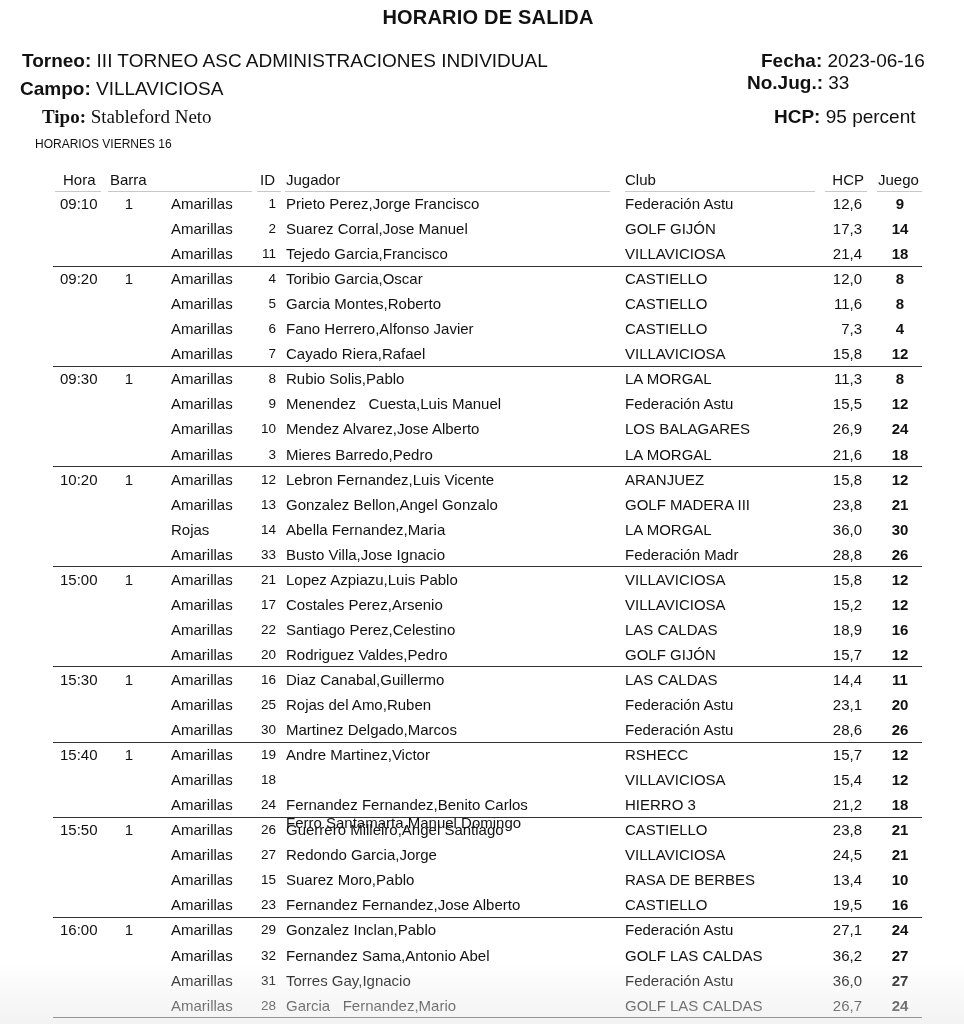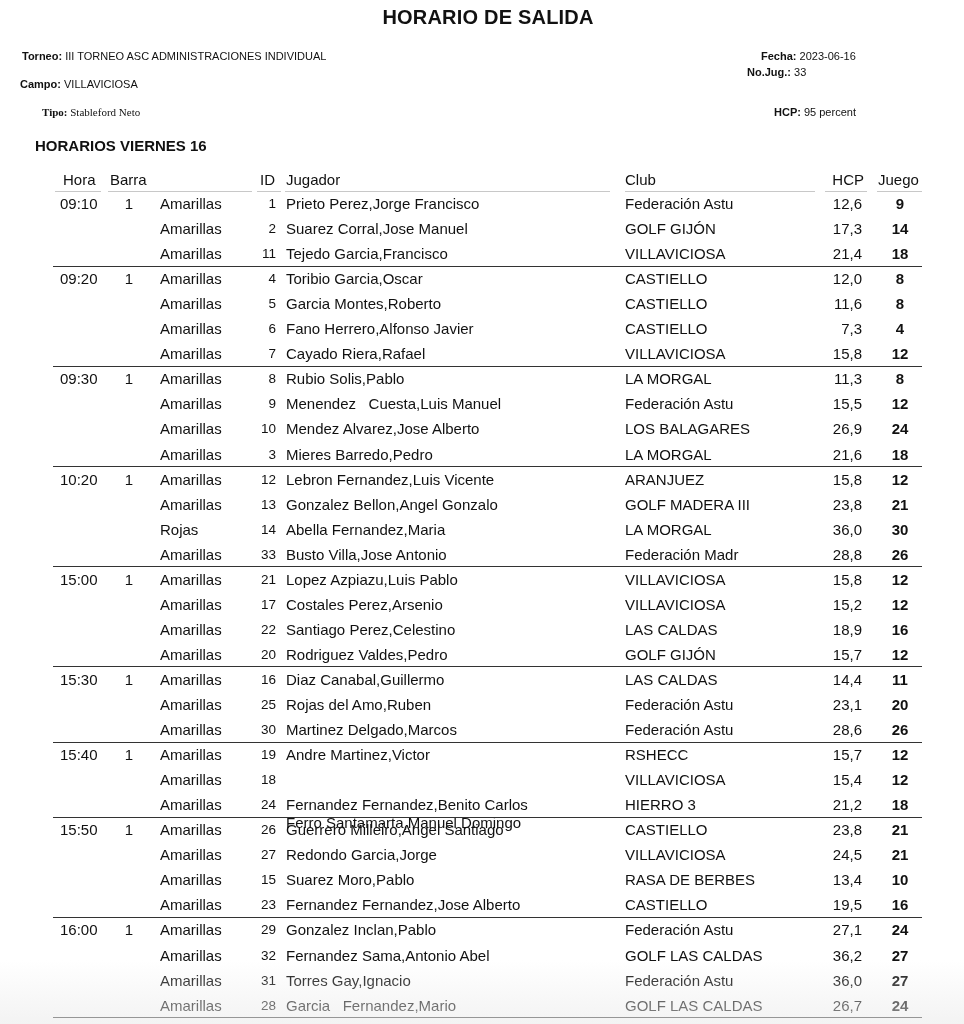--- a/index.html
+++ b/index.html
@@ -20,30 +20,30 @@
       top: 6px;
       left: 0;
       width: 976px;
       text-align: center;
       font-size: 20px;
       font-weight: bold;
       letter-spacing: 0.2px;
     }
     .meta-row {
       position: absolute;
-      font-size: 11px;
+      font-size: 19px;
       white-space: nowrap;
     }
     .meta-row b { font-weight: bold; }
     .section-title {
       position: absolute;
       top: 137px;
       left: 35px;
-      font-size: 15px;
-      font-weight: bold;
+      font-size: 12px;
+      font-weight: normal;
     }
 
     
     .hdr {
       position: absolute;
       top: 170px;
       font-size: 15px;
       height: 21px;
       border-bottom: 1px solid #c8c8c8;
     }
@@ -54,21 +54,21 @@
       height: 25px;
       font-size: 15px;
     }
     .cell {
       position: absolute;
       top: 4px;
       white-space: nowrap;
     }
     .c-hora { left: 60px; }
     .c-barra { left: 124px; width: 10px; text-align: center; }
-    .c-tee { left: 160px; }
+    .c-tee { left: 171px; }
     .c-id { left: 252px; width: 24px; text-align: right; font-size: 13.5px; top: 5px; }
     .c-name { left: 286px; }
     .c-club { left: 625px; }
     .c-hcp { left: 820px; width: 42px; text-align: right; }
     .c-juego { left: 880px; width: 40px; text-align: center; font-weight: bold; }
     .group-sep {
       position: absolute;
       left: 53px;
       width: 869px;
       height: 0;
@@ -99,21 +99,21 @@
 </div>
 <div class="meta-row" style="top:106px; left:42px;font-family:Liberation Serif, serif;">
   <b>Tipo:</b>
   <span>Stableford Neto</span>
 </div>
 
 <div class="meta-row" style="top:50px; left:761px;">
   <b>Fecha:</b>
   <span>2023-06-16</span>
 </div>
-<div class="meta-row" style="top:66px; left:747px;">
+<div class="meta-row" style="top:72px; left:747px;">
   <b>No.Jug.:</b>
   <span>33</span>
 </div>
 <div class="meta-row" style="top:106px; left:774px;">
   <b>HCP:</b>
   <span>95 percent</span>
 </div>
 
 <div class="section-title">HORARIOS VIERNES 16</div>
 
@@ -260,21 +260,21 @@
       <span class="cell c-tee">Rojas</span>
       <span class="cell c-id">14</span>
       <span class="cell c-name" style="white-space: pre;">Abella Fernandez,Maria</span>
       <span class="cell c-club">LA MORGAL</span>
       <span class="cell c-hcp">36,0</span>
       <span class="cell c-juego">30</span>
     </div>
     <div class="row" style="top: 541.7px;">
       <span class="cell c-tee">Amarillas</span>
       <span class="cell c-id">33</span>
-      <span class="cell c-name" style="white-space: pre;">Busto Villa,Jose Antonio</span>
+      <span class="cell c-name" style="white-space: pre;">Busto Villa,Jose Ignacio</span>
       <span class="cell c-club">Federación Madr</span>
       <span class="cell c-hcp">28,8</span>
       <span class="cell c-juego">26</span>
     </div>
     <div class="group-sep" style="top: 566.25px;"></div>
     <div class="row" style="top: 566.75px;">
       <span class="cell c-hora">15:00</span>
       <span class="cell c-barra">1</span>
       <span class="cell c-tee">Amarillas</span>
       <span class="cell c-id">21</span>

